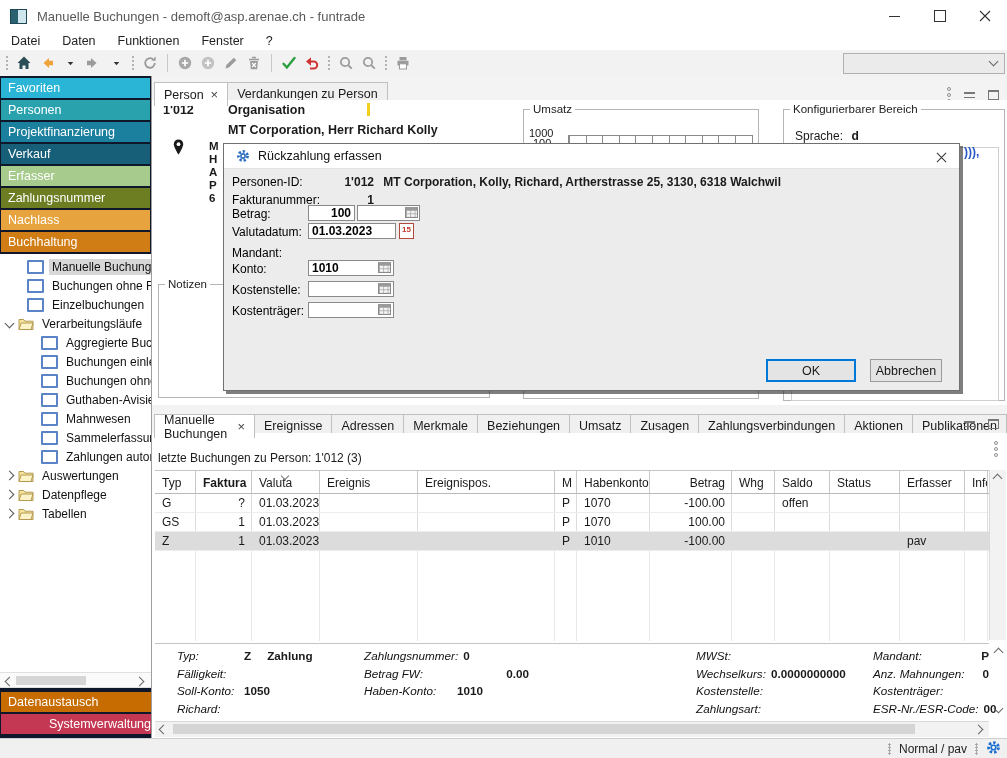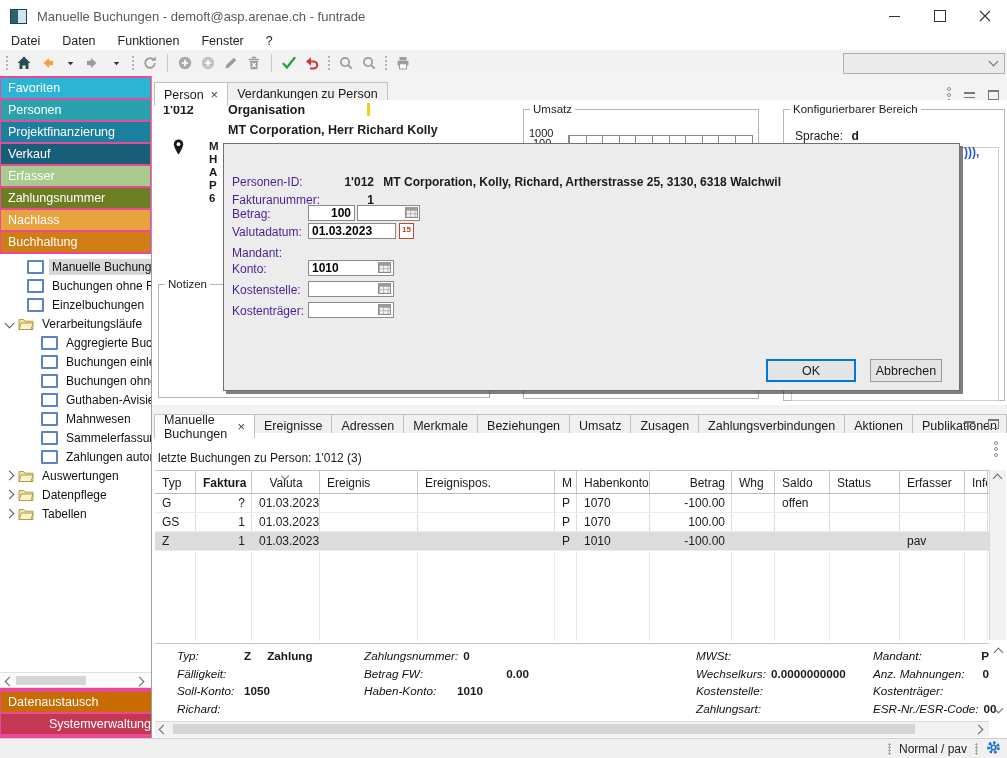--- a/index.html
+++ b/index.html
@@ -25,21 +25,21 @@
   .tb-grip{width:4px;height:16px;background-image:radial-gradient(#b3b3b3 1px,transparent 1.1px);background-size:4px 4px;margin:0 2px;}
   .tb-sep{width:1px;height:18px;background:#c9c9c9;margin:0 4px;}
   #tb-combo{position:absolute;right:2px;top:3px;width:160px;height:19px;background:#ebebeb;border:1px solid #b0b0b0;}
   .chev{display:inline-block;width:6px;height:6px;border-right:1.6px solid #666;border-bottom:1.6px solid #666;}
   .chev.d{transform:rotate(45deg);}
   .chev.u{transform:rotate(-135deg);}
   .chev.l{transform:rotate(135deg);}
   .chev.r{transform:rotate(-45deg);}
   #tb-combo .chev{position:absolute;right:7px;top:4px;}
   
-  #sidebar{position:absolute;left:0;top:76px;width:152px;height:682px;background:#ec4899;border-right:1px solid #9e9e9e;box-sizing:border-box;}
+  #sidebar{position:absolute;left:0;top:76px;width:152px;height:682px;background:#0f172a;border-right:1px solid #9e9e9e;box-sizing:border-box;}
   .side-sec{height:20px;margin:2px 1px 0 1px;color:#fff;font-size:12.5px;line-height:20px;padding-left:7px;}
   #tree{position:absolute;left:0;top:178px;width:151px;height:418px;background:#fff;overflow:hidden;padding-top:3px;box-sizing:border-box;}
   .tree-row{height:19px;display:flex;align-items:center;gap:5px;white-space:nowrap;overflow:hidden;}
   .tree-row.ind0{padding-left:6px;}
   .tree-row.ind1{padding-left:27px;}
   .tree-row.ind2{padding-left:41px;}
   .tree-row .chev{border-color:#555;}
   .doc-ico{flex:0 0 13px;width:13px;height:10px;background:#fff;border:2px solid #5b84c6;border-radius:1px;}
   .tree-ico svg{display:block;}
   .tree-lbl{font-size:12px;color:#111;padding:1px 3px;}
@@ -121,21 +121,21 @@
              display:flex;align-items:center;justify-content:flex-end;gap:8px;padding-right:6px;}
   .grip-v{width:3px;height:12px;background-image:radial-gradient(#a8a8a8 1px,transparent 1.1px);background-size:3px 3px;}
   #status-mode{font-size:12px;color:#222;}
   
   #dialog{position:absolute;left:223px;top:143px;width:737px;height:248px;background:#ececec;border:1px solid #707070;
           box-shadow:3px 3px 0 rgba(40,40,40,0.6);box-sizing:border-box;z-index:50;}
   #dlg-title{position:absolute;left:0;top:0;width:100%;height:25px;background:#fff;border-bottom:1px solid #e3e3e3;display:flex;align-items:center;box-sizing:border-box;}
   #dlg-title-text{margin-left:8px;font-size:12.5px;color:#111;}
   #dlg-gear{margin-left:12px;display:flex;}
   #dlg-close{position:absolute;right:10px;top:5px;width:16px;height:16px;display:flex;align-items:center;justify-content:center;}
-  .dlg-lbl{position:absolute;left:8px;font-size:12px;color:#4c1d95;}
+  .dlg-lbl{position:absolute;left:8px;font-size:12px;color:#000000;}
   .dlg-val{position:absolute;left:84px;font-size:12px;}
   .numbox{display:inline-block;width:66px;text-align:right;font-weight:bold;}
   .dlg-input{position:absolute;height:16px;border:1px solid #8a8a8a;background:#fff;font-family:"Liberation Sans",sans-serif;
              font-size:12px;font-weight:bold;box-sizing:border-box;padding:0 3px;color:#000;}
   .grid-ico{position:absolute;width:13px;height:11px;border:1px solid #8a8a8a;border-top:3px solid #9a9a9a;background-color:#f4f4f4;
             background-image:linear-gradient(#aaa 1px,transparent 1px),linear-gradient(90deg,#aaa 1px,transparent 1px);
             background-size:4.3px 3.4px;box-sizing:border-box;}
   #cal-ico{position:absolute;left:175px;top:79px;width:15px;height:16px;border:1px solid #b04a3c;background:#fff;box-sizing:border-box;}
   #cal-ico .bar{height:3px;background:#de5847;}
   #cal-ico .n{font-size:8px;color:#c0392b;text-align:center;line-height:11px;font-weight:bold;}
@@ -478,21 +478,21 @@
       <div class="dots" style="position:absolute;right:9px;top:8px;">
           <i></i>
           <i></i>
           <i></i>
         </div>
       <div class="abs" id="caption">letzte Buchungen zu Person: 1'012 (3)</div>
       <div id="grid">
           <div class="grid-head">
             <div class="gcell" style="width: 41px; text-align: left;"><span>Typ</span></div>
             <div class="gcell" style="width: 56px; text-align: right; font-weight: bold;"><span>Faktura</span></div>
-            <div class="gcell" style="width: 68px; text-align: center;"><span class="sort-chev"></span><span>Valuta</span></div>
+            <div class="gcell" style="width: 68px; text-align: left;"><span class="sort-chev"></span><span>Valuta</span></div>
             <div class="gcell" style="width: 98px; text-align: left;"><span>Ereignis</span></div>
             <div class="gcell" style="width: 137px; text-align: left;"><span>Ereignispos.</span></div>
             <div class="gcell" style="width: 22px; text-align: left;"><span>M</span></div>
             <div class="gcell" style="width: 73px; text-align: left;"><span>Habenkonto</span></div>
             <div class="gcell" style="width: 82px; text-align: right;"><span>Betrag</span></div>
             <div class="gcell" style="width: 43px; text-align: left;"><span>Whg</span></div>
             <div class="gcell" style="width: 55px; text-align: left;"><span>Saldo</span></div>
             <div class="gcell" style="width: 70px; text-align: left;"><span>Status</span></div>
             <div class="gcell" style="width: 65px; text-align: left;"><span>Erfasser</span></div>
             <div class="gcell" style="width: 23px; text-align: left;"><span>Info</span></div>
@@ -676,20 +676,35 @@
     <span id="status-mode">Normal / pav</span>
     <div class="grip-v"></div>
     <span id="status-gear"><svg width="15" height="15" viewBox="0 0 16 16">
           <circle cx="8" cy="8" r="5.2" fill="none" stroke="#1f6fd0" stroke-width="3.1" stroke-dasharray="2.6 2.1"></circle>
           <circle cx="8" cy="8" r="3.3" fill="#1f6fd0"></circle>
           <circle cx="8" cy="8" r="1.5" fill="#fff"></circle>
         </svg></span>
   </div>
 
   <div id="dialog">
+    <div id="dlg-title">
+      <span id="dlg-gear">
+          <svg width="14" height="14" viewBox="0 0 16 16">
+            <circle cx="8" cy="8" r="5.2" fill="none" stroke="#2e6fc1" stroke-width="3.1" stroke-dasharray="2.6 2.1"></circle>
+            <circle cx="8" cy="8" r="3.3" fill="#2e6fc1"></circle>
+            <circle cx="8" cy="8" r="1.5" fill="#fff"></circle>
+          </svg>
+        </span>
+      <span id="dlg-title-text">Rückzahlung erfassen</span>
+      <span id="dlg-close">
+        <svg width="11" height="11" viewBox="0 0 12 12">
+            <path d="M1 1l10 10M11 1L1 11" stroke="#333" stroke-width="1.1"></path>
+          </svg>
+      </span>
+    </div>
     <span class="dlg-lbl" style="top:31px">Personen-ID:</span>
     <span class="dlg-val" style="top:31px">
       <span class="numbox">1'012</span>
       <span class="b" style="margin-left:6px">MT Corporation, Kolly, Richard, Artherstrasse 25, 3130, 6318 Walchwil</span>
     </span>
     <span class="dlg-lbl" style="top:49px">Fakturanummer:</span>
     <span class="dlg-val" style="top:49px">
       <span class="numbox">1</span>
     </span>
     <span class="dlg-lbl" style="top:63px">Betrag:</span>

